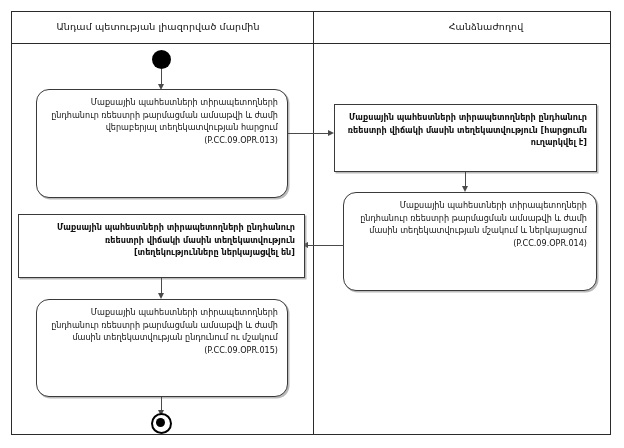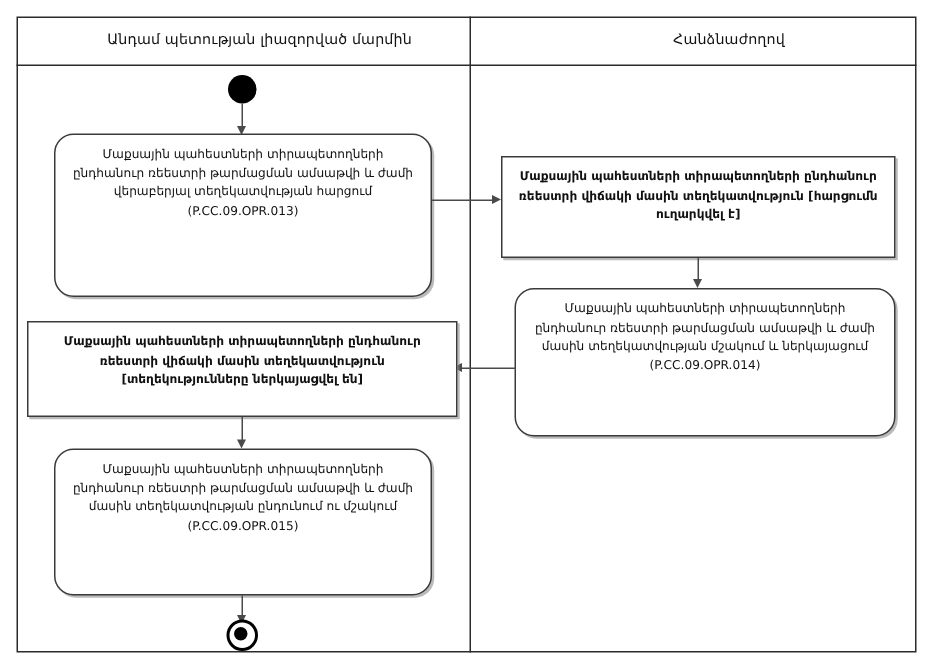--- a/index.html
+++ b/index.html
@@ -52,33 +52,33 @@
   .lane-title {
     position: absolute;
     top: 11px;
     height: 32px;
     line-height: 32px;
     text-align: center;
     font-size: 9.5px;
     color: #111111;
     letter-spacing: 0.1px;
   }
-  .lane-title.left  { left: 22px;  width: 302px; }
+  .lane-title.left  { left: 7px;  width: 302px; }
   .lane-title.right { left: 313px; width: 346px; }
 
   
   .node {
     position: absolute;
     box-sizing: border-box;
     border: 1px solid #3a3a3a;
     background: #ffffff;
     color: #111111;
     font-size: 8.1px;
     line-height: 12.6px;
-    text-align: center;
+    text-align: right;
     display: flex;
     align-items: flex-start;
     justify-content: center;
     padding: 6px 9px 4px 9px;
     box-shadow: 1.5px 1.5px 0 rgba(130,130,130,0.55);
   }
   .node.rounded { border-radius: 13px; }
   .node.square  { border-radius: 0; font-weight: bold; }
   .node span { display: block; width: 100%; }
 

